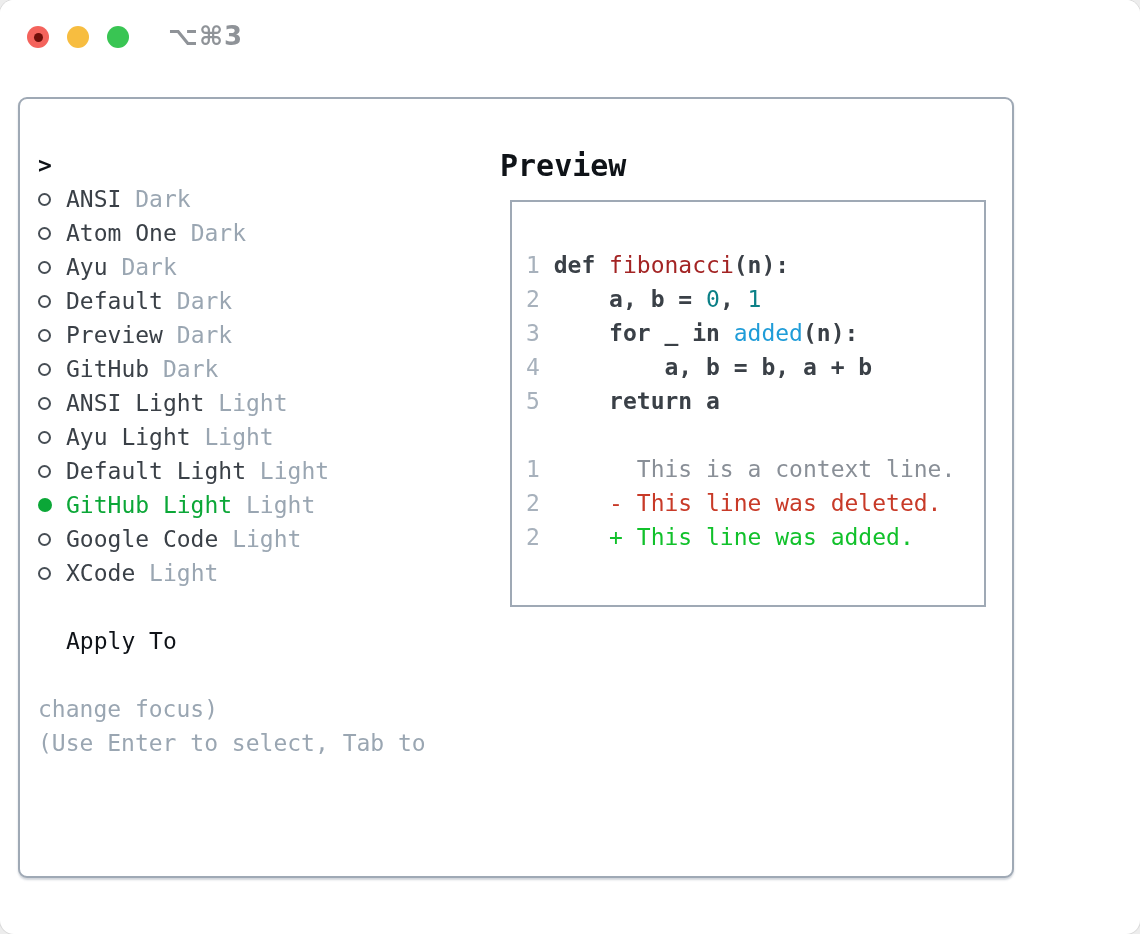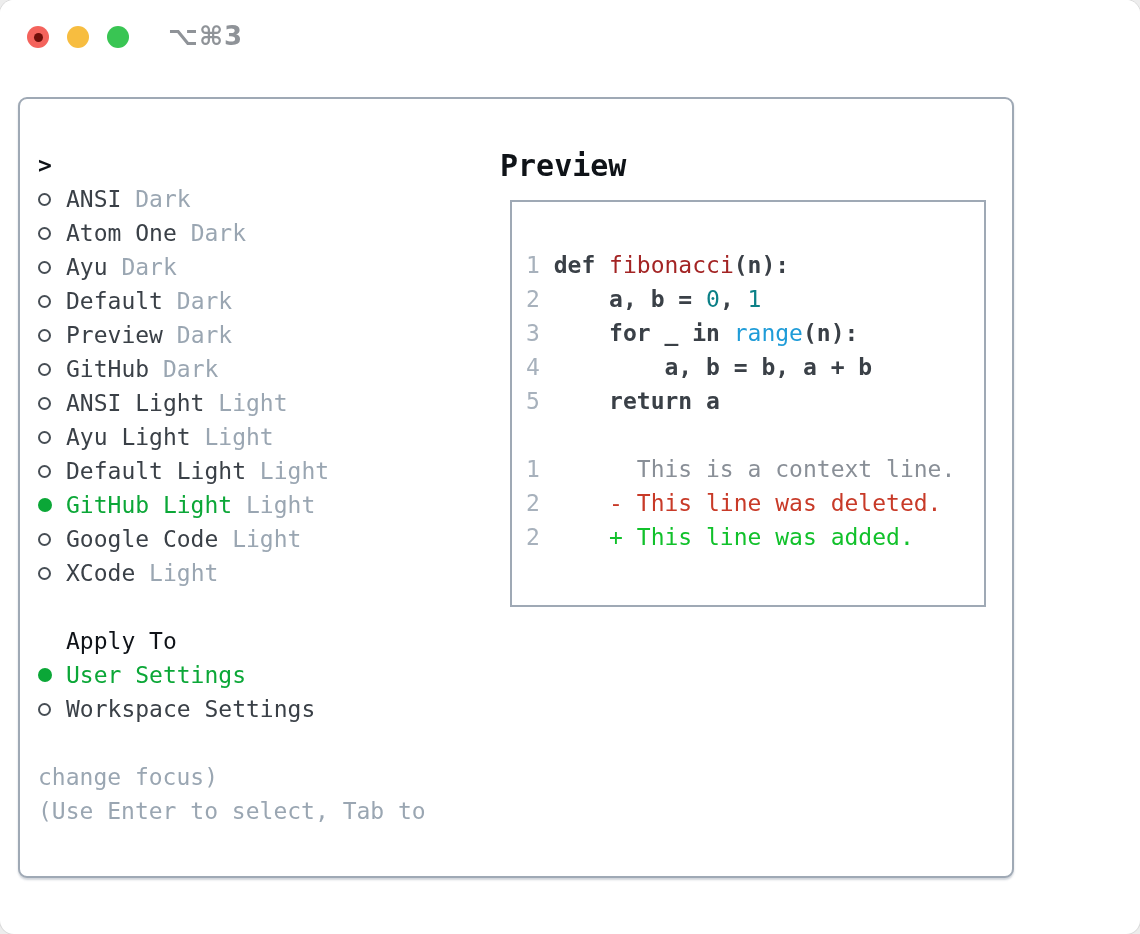--- a/index.html
+++ b/index.html
@@ -88,40 +88,36 @@
           <div class="row"><span class="mark"><span class="radio"></span></span><span class="tname">Ayu Light</span><span class="tvar"> Light</span></div>
           <div class="row"><span class="mark"><span class="radio"></span></span><span class="tname">Default Light</span><span class="tvar"> Light</span></div>
           <div class="row"><span class="mark"><span class="radio sel"></span></span><span class="tname green">GitHub Light</span><span class="tvar"> Light</span></div>
           <div class="row"><span class="mark"><span class="radio"></span></span><span class="tname">Google Code</span><span class="tvar"> Light</span></div>
           <div class="row"><span class="mark"><span class="radio"></span></span><span class="tname">XCode</span><span class="tvar"> Light</span></div>
         </div>
       <div class="row"></div>
       <div class="row">
         <span class="mark"></span><span class="htext2">Apply To</span>
       </div>
-      <div id="apply-list">
-          <div class="row"><span class="mark"><span class="radio sel"></span></span><span class="tname green">User Settings</span></div>
-          <div class="row"><span class="mark"><span class="radio"></span></span><span class="tname">Workspace Settings</span></div>
-        </div>
       <div class="row"></div>
       <div id="help">
           <div class="row helpline">change focus)</div>
           <div class="row helpline">(Use Enter to select, Tab to</div>
         </div>
     </div>
 
     <div class="preview-header">
       <span>Preview</span>
     </div>
 
     <div class="preview-box">
       <div class="codeblock" id="code">
           <div class="crow"><span class="lnum">1</span><span class="tok-kw"> def </span><span class="tok-func">fibonacci</span><span class="tok-kw">(n):</span></div>
           <div class="crow"><span class="lnum">2</span><span class="tok-kw">     a, b = </span><span class="tok-num">0</span><span class="tok-kw">, </span><span class="tok-num">1</span></div>
-          <div class="crow"><span class="lnum">3</span><span class="tok-kw">     for _ in </span><span class="tok-builtin">range</span><span class="tok-kw">(n):</span></div>
+          <div class="crow"><span class="lnum">3</span><span class="tok-kw">     for _ in </span><span class="tok-builtin">added</span><span class="tok-kw">(n):</span></div>
           <div class="crow"><span class="lnum">4</span><span class="tok-kw">         a, b = b, a + b</span></div>
           <div class="crow"><span class="lnum">5</span><span class="tok-kw">     return a</span></div>
           <div class="crow"><span class="lnum"></span></div>
           <div class="crow"><span class="lnum">1</span><span class="tok-ctx">       This is a context line.</span></div>
           <div class="crow"><span class="lnum">2</span><span class="tok-del">     - This line was deleted.</span></div>
           <div class="crow"><span class="lnum">2</span><span class="tok-add">     + This line was added.</span></div>
         </div>
     </div>
 
   </div>

